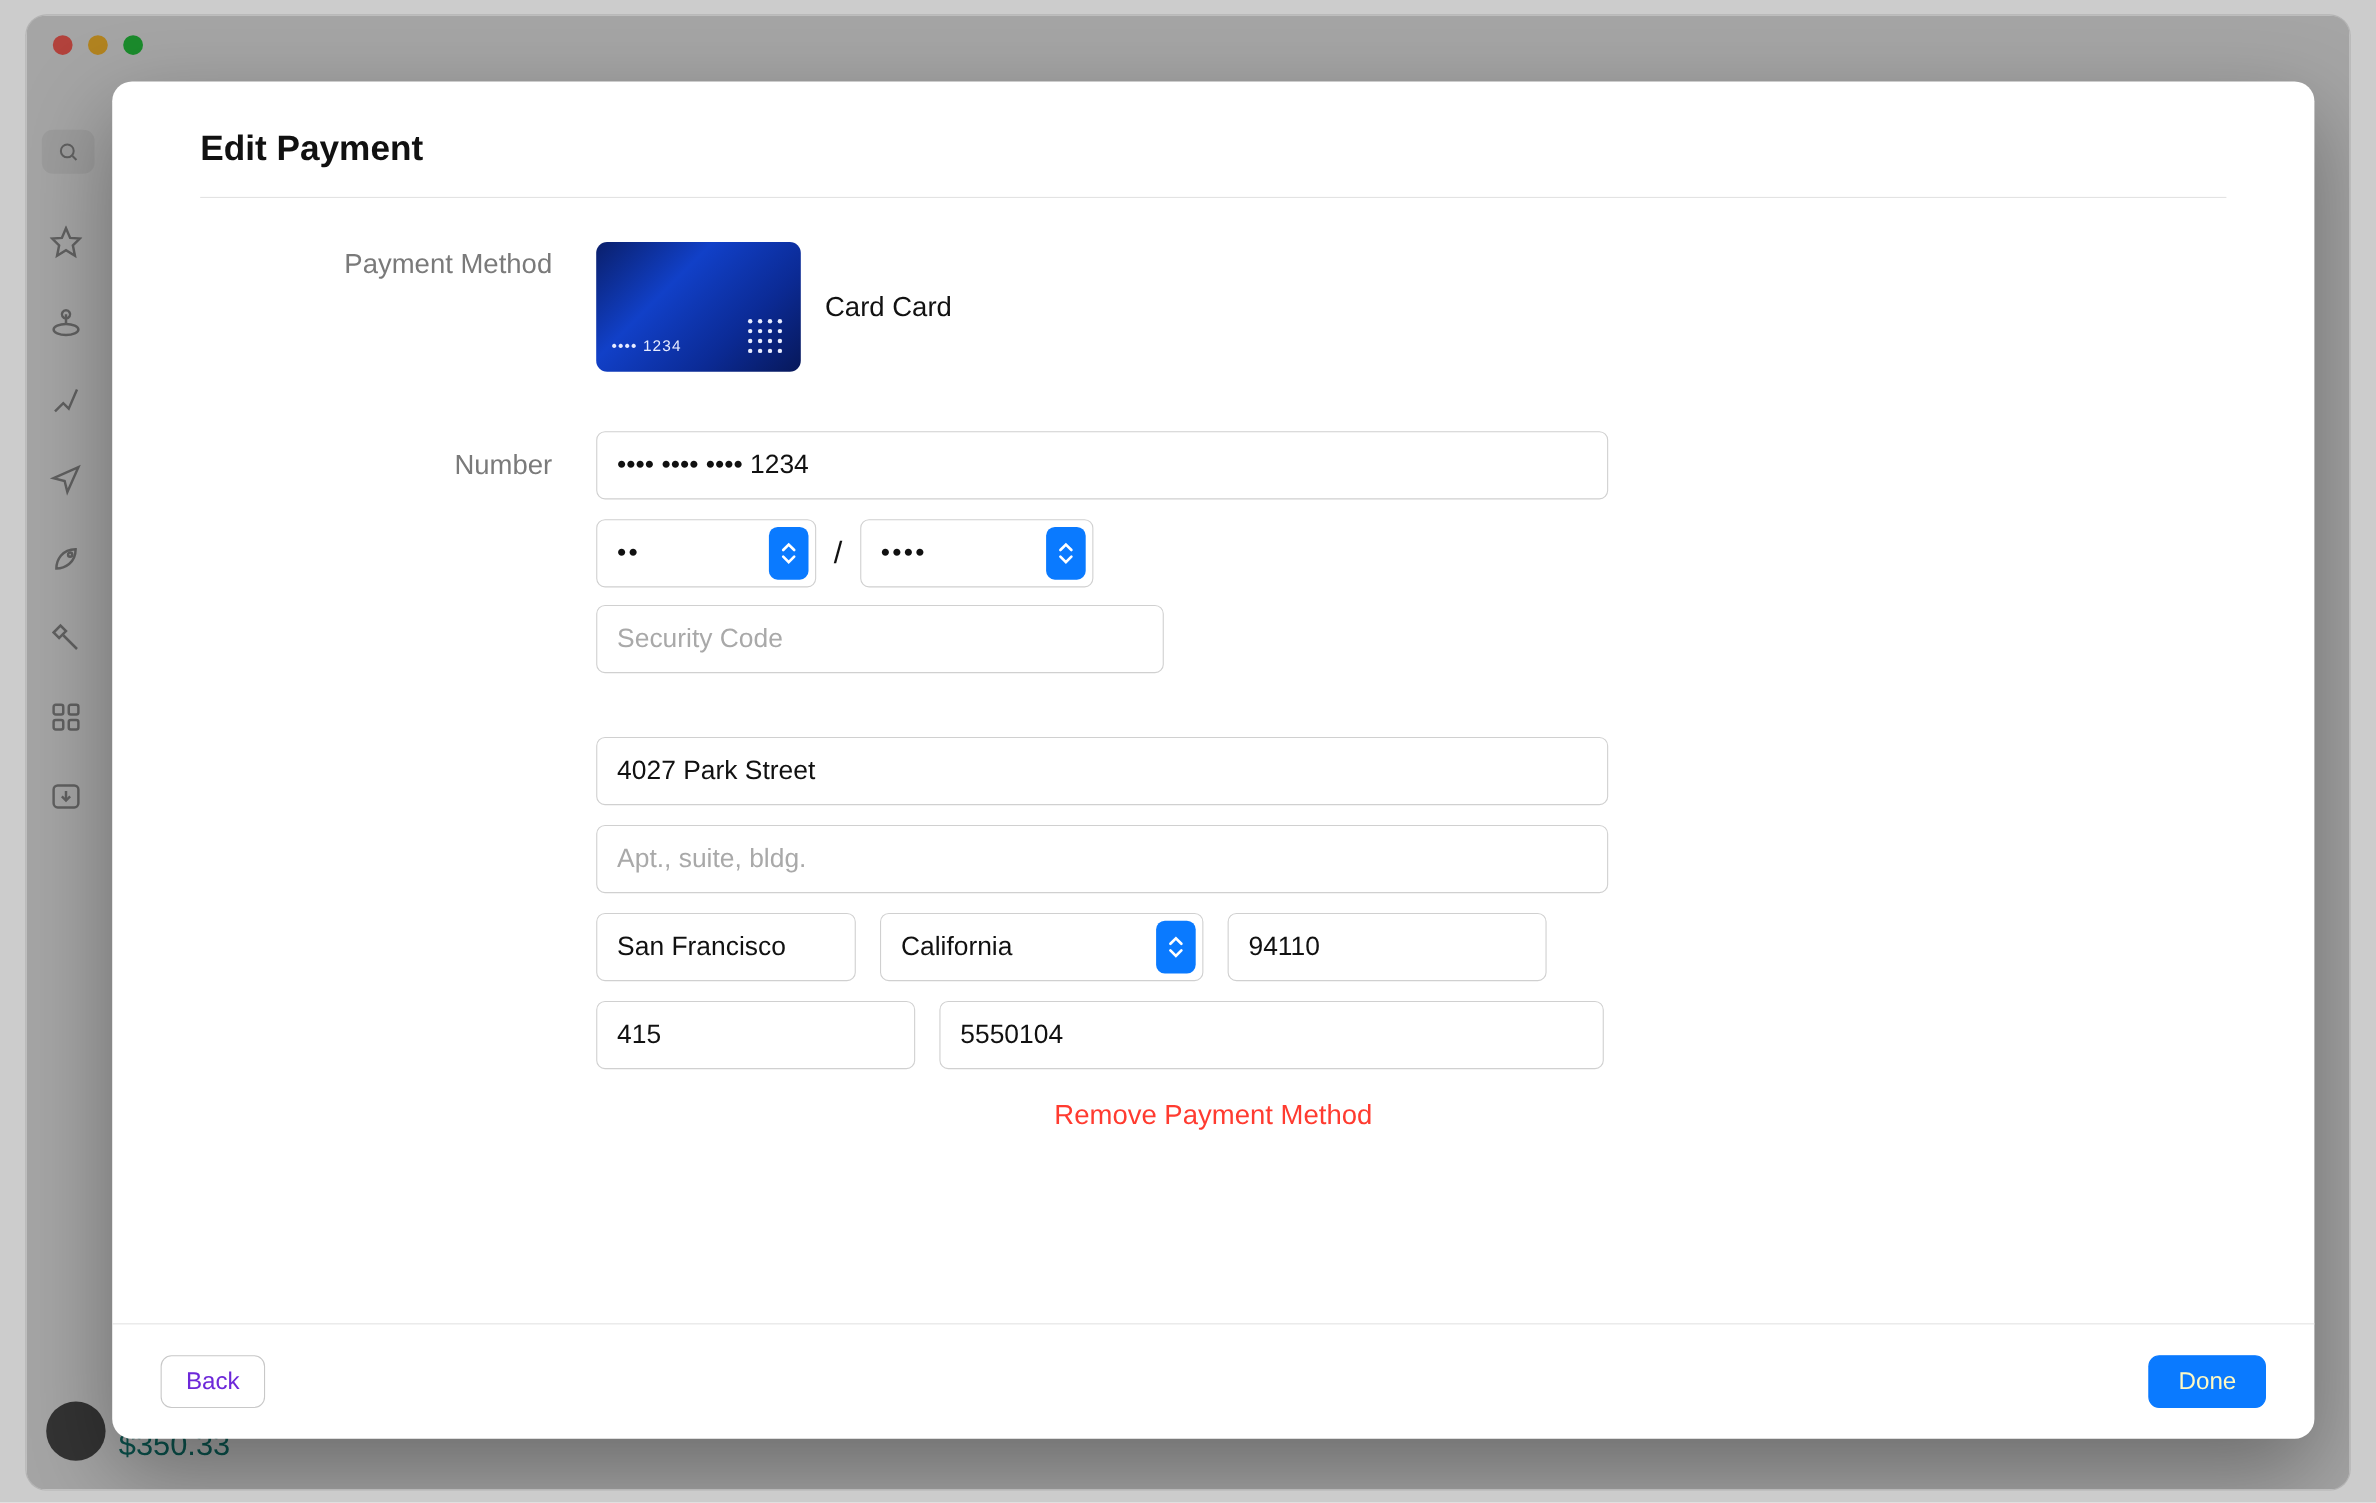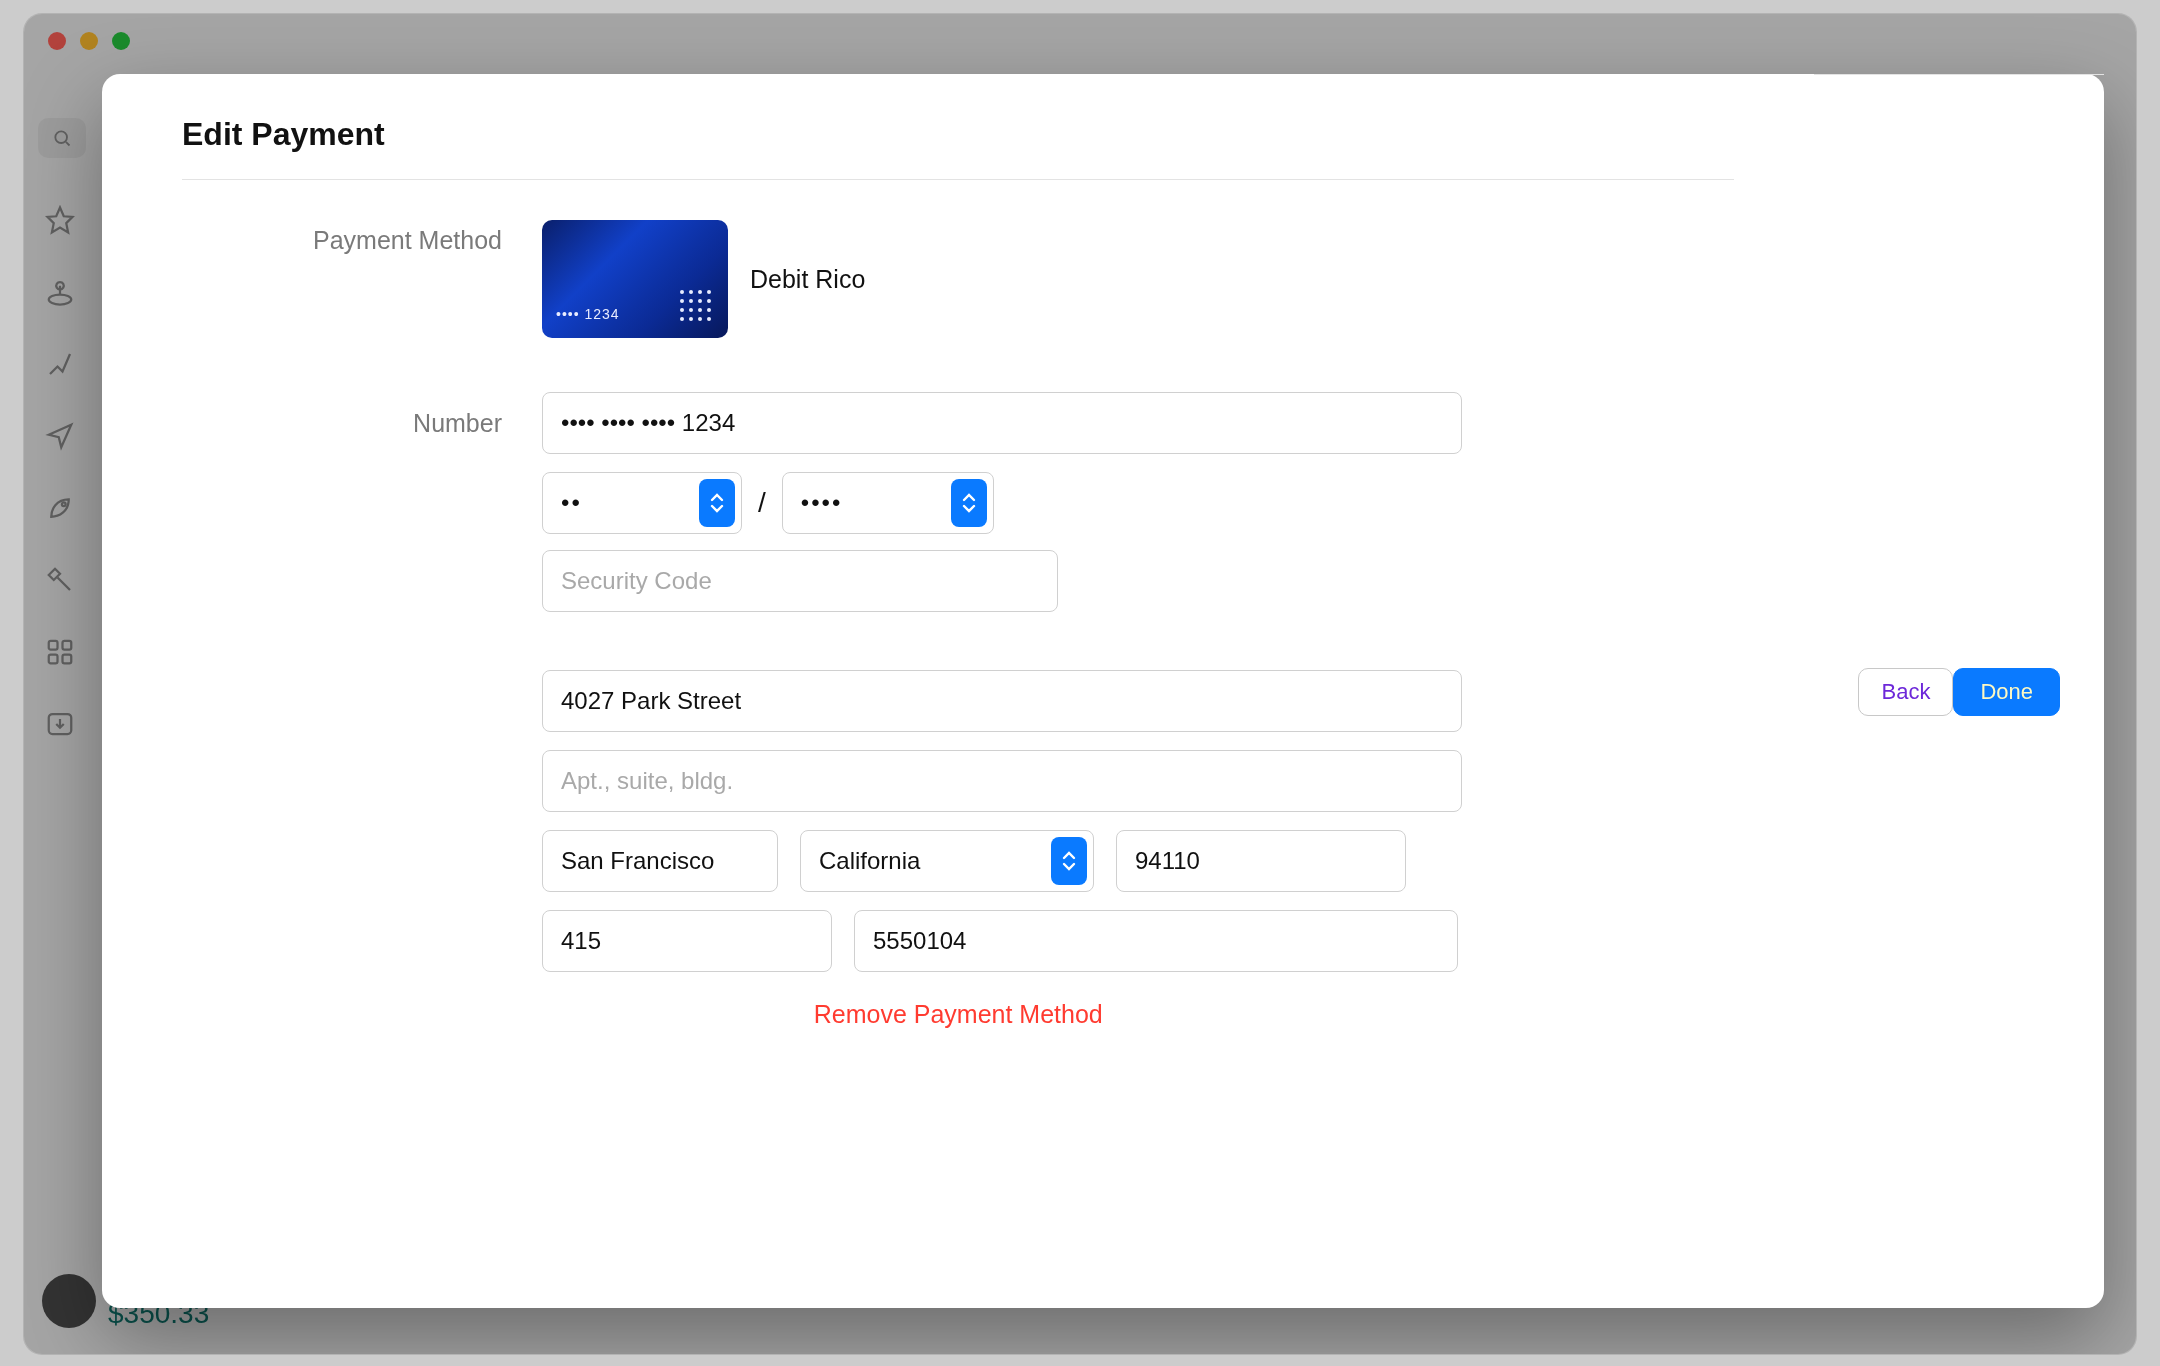--- a/index.html
+++ b/index.html
@@ -72,20 +72,21 @@
 
     
     .sheet {
       position: absolute;
       left: 78px; right: 32px;
       top: 60px; bottom: 46px;
       background: #fff;
       border-radius: 18px;
       box-shadow: 0 30px 80px rgba(0,0,0,0.35);
       display: flex;
+      flex-direction: column;
       justify-content: flex-end;
     }
     .sheet-body {
       flex: 1;
       padding: 42px 80px 20px 80px;
       overflow: auto;
     }
     .sheet-title {
       font-size: 32px;
       font-weight: 700;
@@ -315,21 +316,21 @@
                   <circle cx="13" cy="22" r="2"></circle>
                   <circle cx="22" cy="22" r="2"></circle>
                   <circle cx="31" cy="22" r="2"></circle>
                 <circle cx="4" cy="31" r="2"></circle>
                   <circle cx="13" cy="31" r="2"></circle>
                   <circle cx="22" cy="31" r="2"></circle>
                   <circle cx="31" cy="31" r="2"></circle>
               </g>
             </svg>
           </div>
-          <span class="card-type-label">Debit Rico</span>
+          <span class="card-type-label">Card Card</span>
         </div>
       </div>
 
       <div class="form-row">
         <div class="form-label-col">Number</div>
         <div class="form-field-col">
           <input class="text-input wide" value="•••• •••• •••• 1234" style="">
         </div>
       </div>
 

